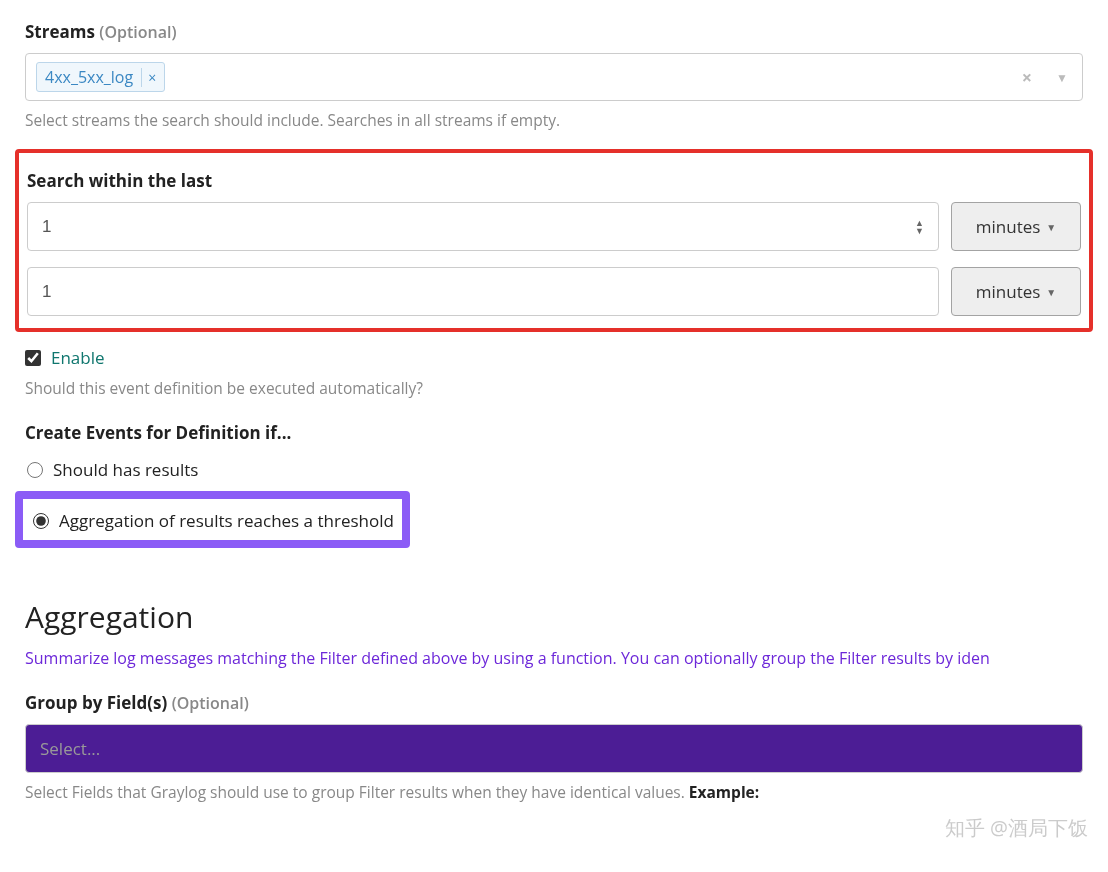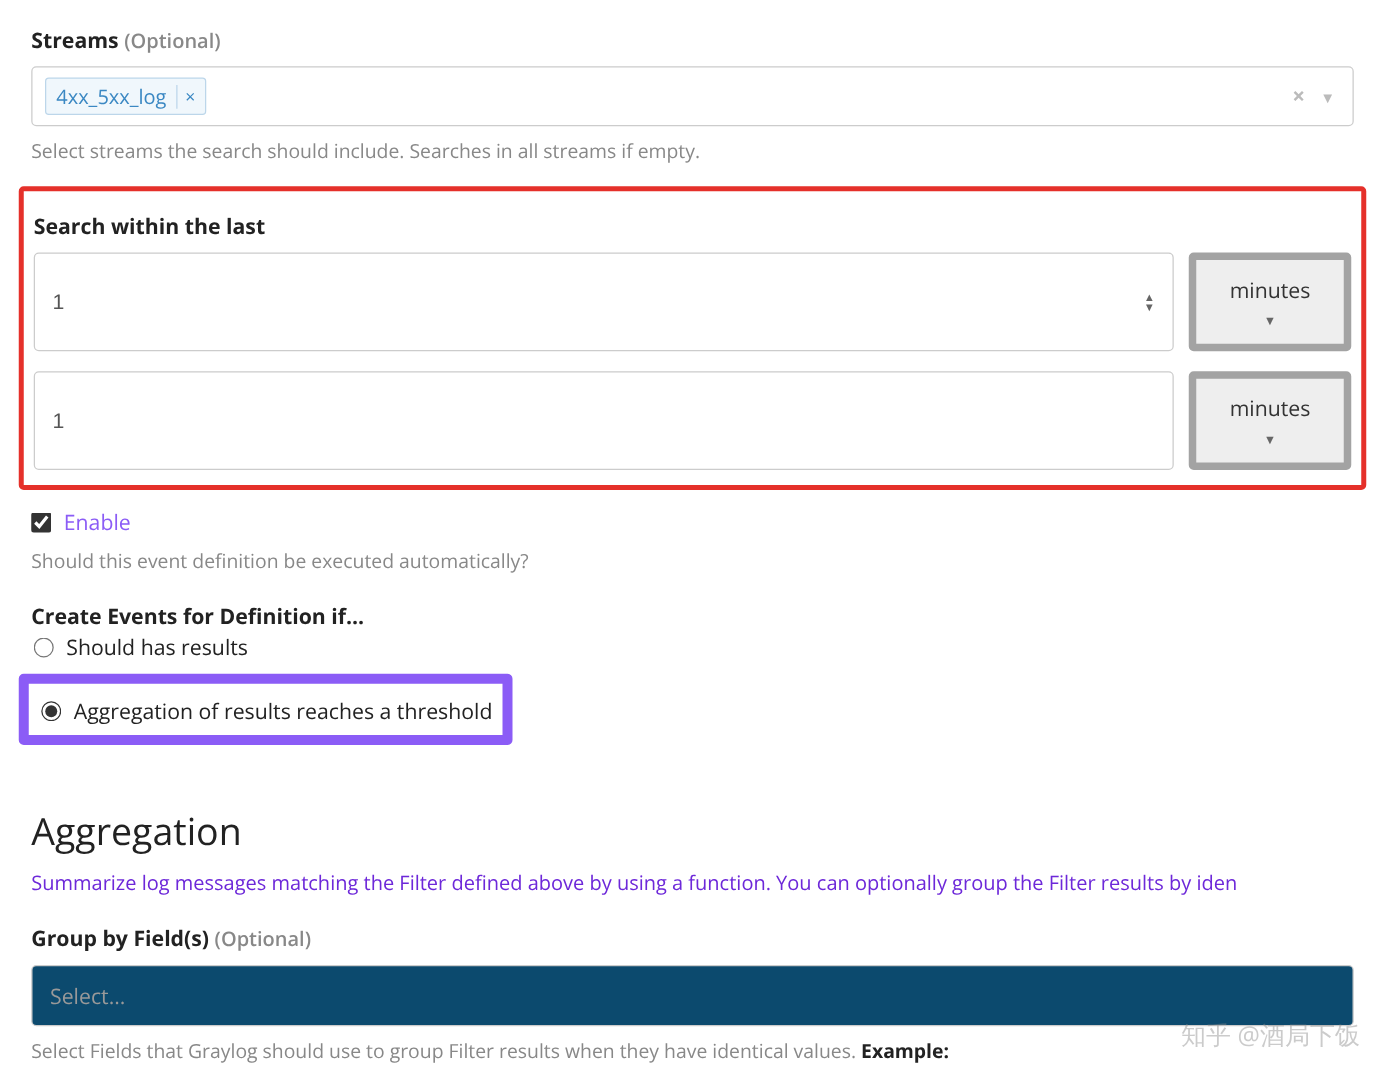--- a/index.html
+++ b/index.html
@@ -30,20 +30,21 @@
 }
 .form-group { margin-bottom: 16px; }
 .input-wrap {
   display: flex;
   align-items: center;
   border: 1px solid #ccc;
   border-radius: 4px;
   padding: 6px 10px;
   background: #fff;
   min-height: 48px;
+  gap: 12px;
 }
 .tag {
   display: inline-flex;
   align-items: center;
   background: #f0f7fc;
   border: 1px solid #bcd6ea;
   border-radius: 3px;
   padding: 3px 8px;
   color: #3b88c3;
   font-size: 16px;
@@ -102,48 +103,47 @@
 }
 .spinner {
   display: flex;
   flex-direction: column;
   font-size: 9px;
   color: #666;
   line-height: 8px;
 }
 .unit-btn {
   background: #eeeeee;
-  border: 6px solid #a3a3a3;
+  border: 1px solid #a3a3a3;
   border-radius: 4px;
   padding: 12px 20px;
   font-size: 17px;
   color: #333;
   display: flex;
   align-items: center;
   gap: 6px;
   cursor: pointer;
   min-width: 130px;
   justify-content: center;
-  flex-direction: column;
 }
 .unit-btn .caret { font-size: 10px; color: #666; }
 .checkbox-row {
   display: flex;
   align-items: center;
   gap: 10px;
   margin-bottom: 6px;
 }
 .checkbox-row input { width: 16px; height: 16px; accent-color: #333; cursor: pointer; }
-.checkbox-row label { font-size: 17px; color: #8b5cf6; }
+.checkbox-row label { font-size: 17px; color: #0f766e; }
 .section-title {
   font-weight: 700;
   font-size: 17px;
   color: #222;
   margin-top: 22px;
-  margin-bottom: 2px;
+  margin-bottom: 14px;
 }
 .radio-row {
   display: flex;
   align-items: center;
   gap: 10px;
   margin-bottom: 10px;
   margin-left: 2px;
 }
 .radio-row input { width: 16px; height: 16px; cursor: pointer; accent-color: #333; }
 .radio-row label { font-size: 17px; color: #222; }
@@ -166,21 +166,21 @@
   color: #6d28d9;
   font-size: 16px;
   margin-bottom: 22px;
 }
 .select-input {
   border: 1px solid #ccc;
   border-radius: 4px;
   padding: 12px 14px;
   font-size: 17px;
   color: #999;
-  background: #0c4a6e;
+  background: #4c1d95;
   cursor: pointer;
 }
 .watermark {
   position: fixed;
   right: 20px;
   bottom: 30px;
   color: rgba(140,140,140,0.45);
   font-size: 20px;
   z-index: 100;
   pointer-events: none;

